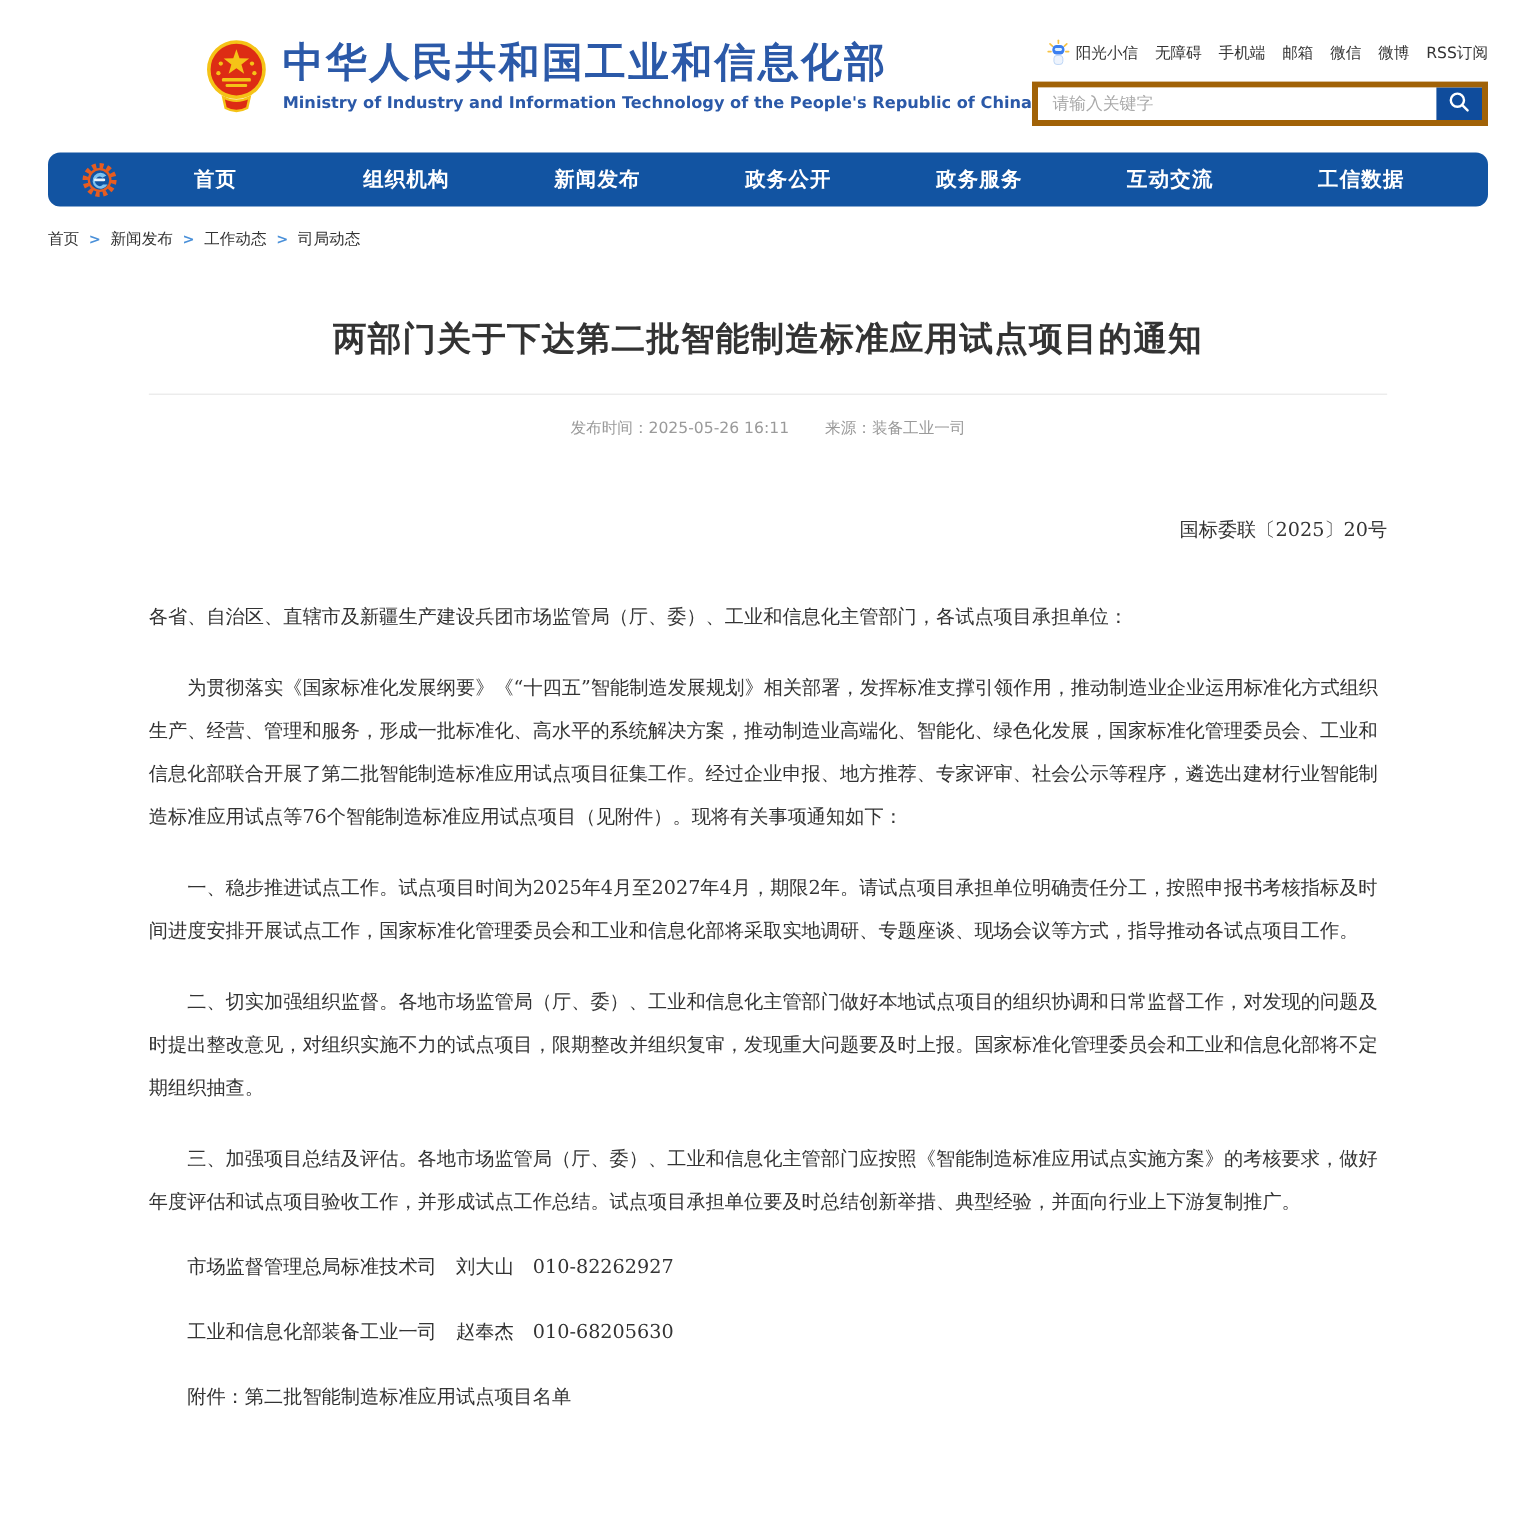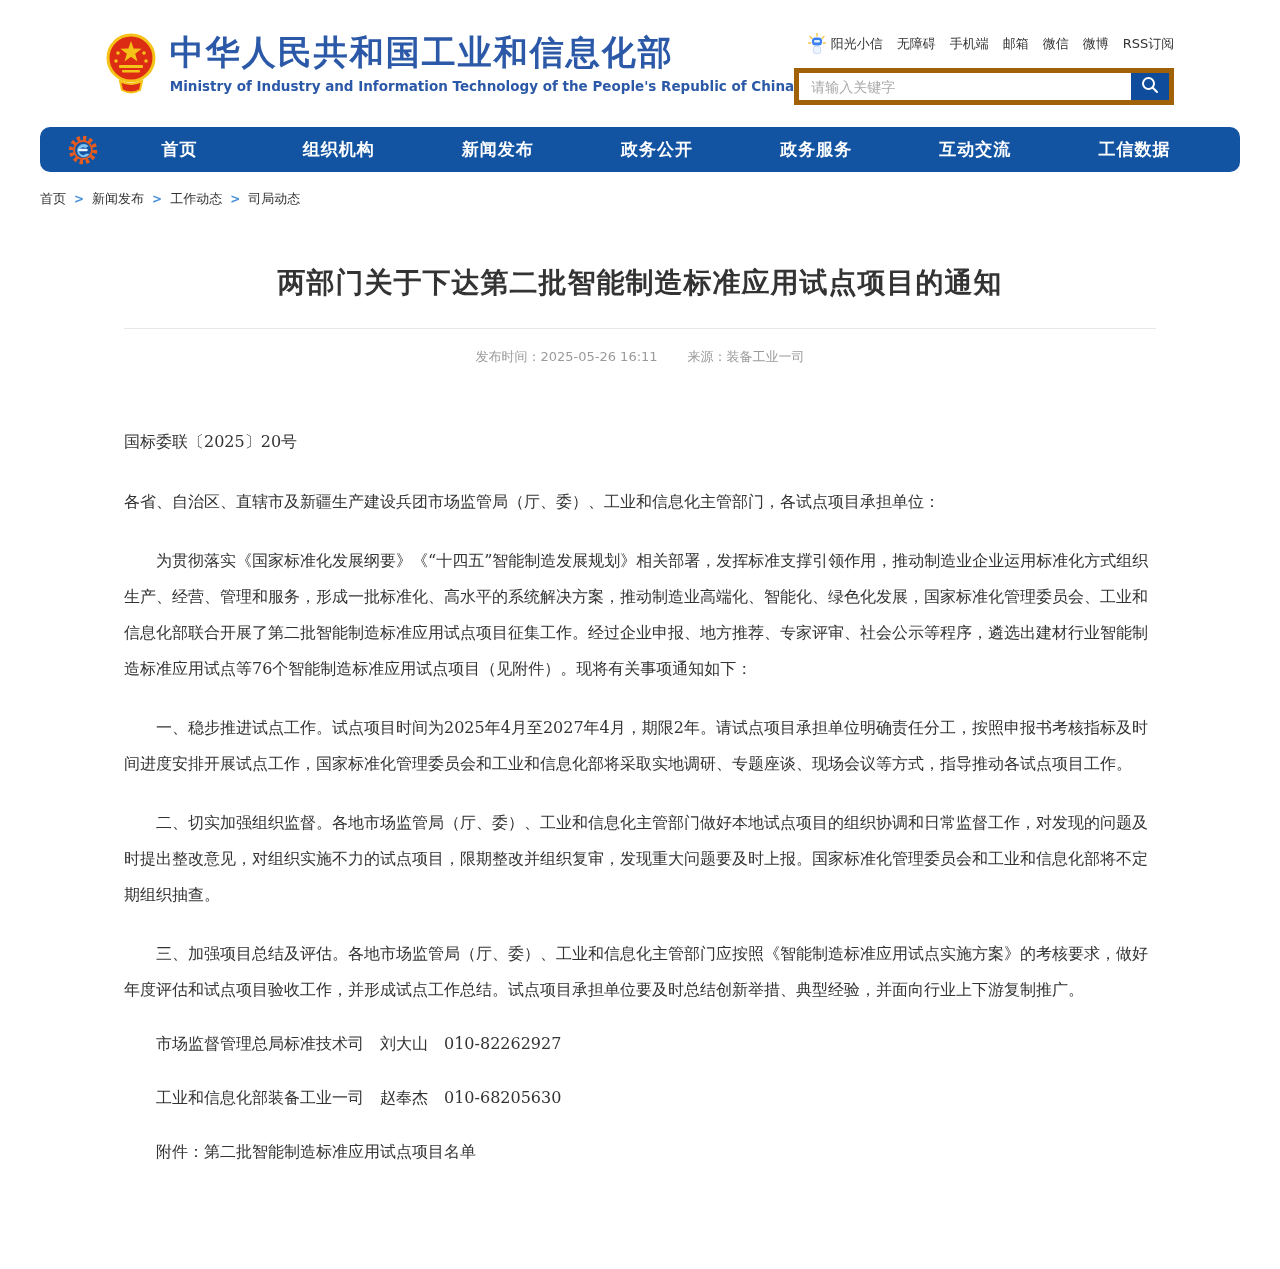--- a/index.html
+++ b/index.html
@@ -8,21 +8,21 @@
     background: #ffffff;
     color: #333333;
     font-family: "DejaVu Sans", "Liberation Sans", sans-serif;
     width: 1280px;
   }
   .container { width: 1200px; margin: 0 auto; }
 
   
   .header-top {
     display: flex;
-    justify-content: center;
+    justify-content: flex-end;
     align-items: flex-start;
     padding-top: 32px;
   }
   .brand { display: flex; align-items: center; gap: 14px; }
   .emblem { width: 50px; height: 64px; flex: 0 0 auto; }
   .brand-cn {
     font-size: 34px;
     font-weight: bold;
     color: #2b59a8;
     letter-spacing: 2px;
@@ -131,22 +131,22 @@
   }
   .meta-group { margin: 0 15px; }
   .article-body {
     margin-top: 58px;
     font-size: 16px;
     line-height: 36px;
     color: #333;
     font-family: "DejaVu Serif", "Liberation Serif", serif;
   }
   .doc-subtitle { text-align: center; font-weight: bold; margin: 0; }
-  .doc-number { text-align: left; margin: 18px 0 0; }
-  .salutation { text-indent: 0; margin: 24px 0 0; }
+  .doc-number { text-align: right; margin: 18px 0 0; }
+  .salutation { text-indent: 0; margin: 36px 0 0; }
   .para { text-indent: 2em; margin: 23px 0 0; }
   .contact-line { text-indent: 2em; margin: 18px 0 0; }
 </style>
 </head>
 <body>
 
 <div class="container">
 
   <div class="header-top">
     <div class="brand">

